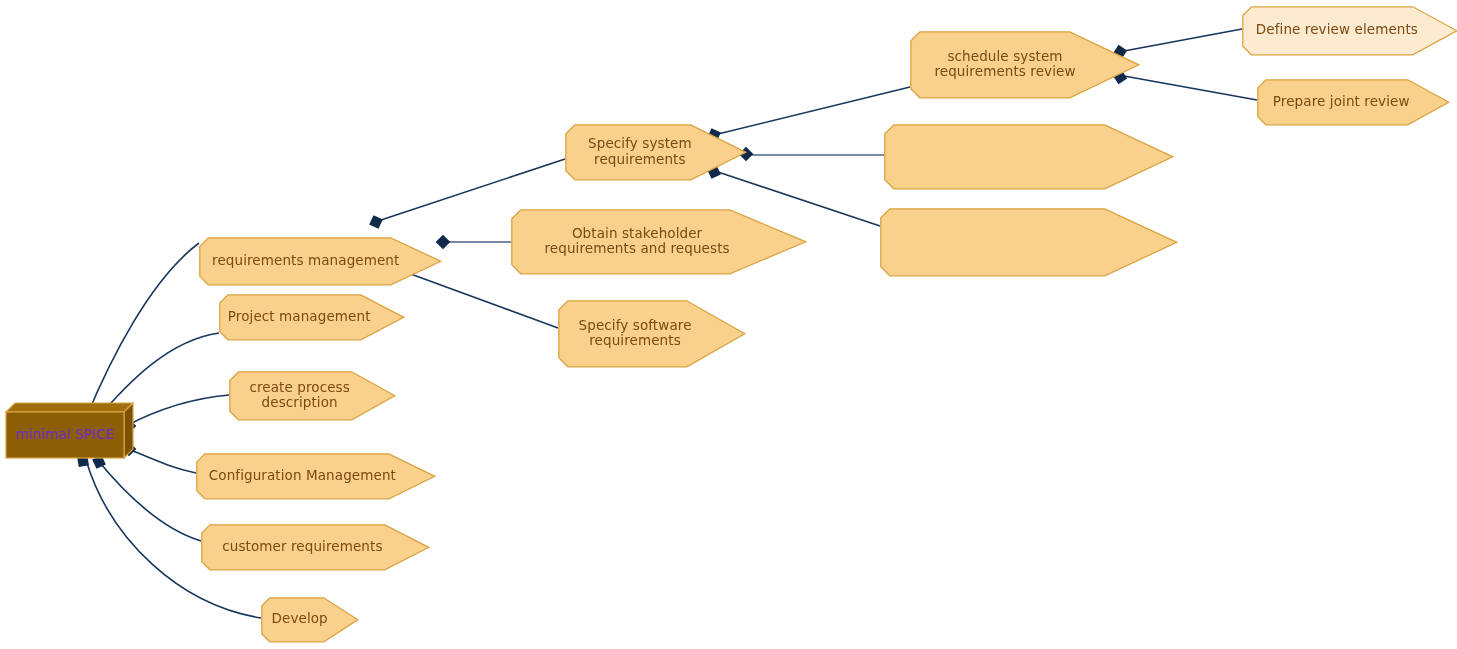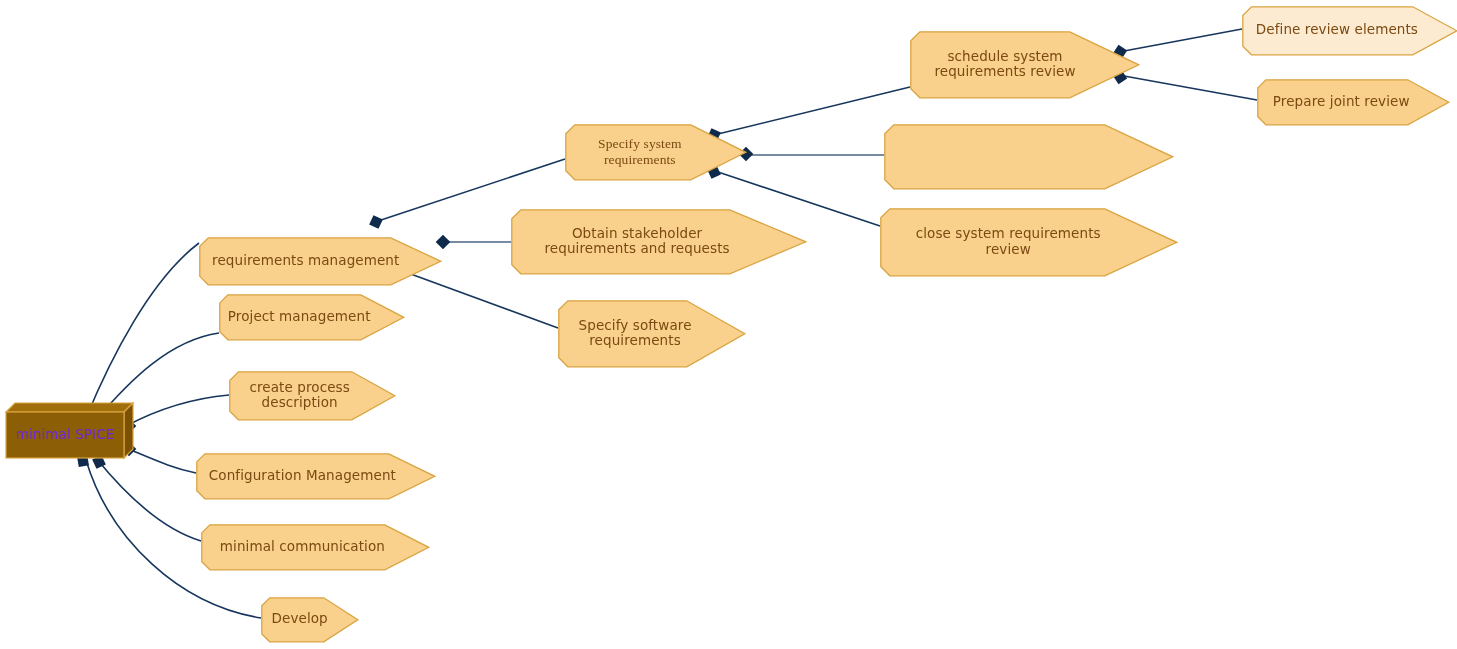--- a/index.html
+++ b/index.html
@@ -156,33 +156,33 @@
       <div class="node" style="left: 196px; top: 453px; width: 240px; height: 47px;">
         <svg width="240" height="47">
           <polygon points="0.8,8.9 8.9,0.8 192.8,0.8 238.8,23.3 192.8,45.8 8.9,45.8 0.8,37.699999999999996" fill="#F9D08C" stroke="#D9A441" stroke-width="1.3" stroke-linejoin="miter"></polygon>
         </svg>
         <div class="node-label" style="width: 212.7px; height: 45px;">Configuration Management</div>
       </div>
       <div class="node" style="left: 201px; top: 524px; width: 229px; height: 47px;">
         <svg width="229" height="47">
           <polygon points="0.8,8.9 8.9,0.8 183.8,0.8 227.8,23.3 183.8,45.8 8.9,45.8 0.8,37.699999999999996" fill="#F9D08C" stroke="#D9A441" stroke-width="1.3" stroke-linejoin="miter"></polygon>
         </svg>
-        <div class="node-label" style="width: 202.8px; height: 45px;">minimal communication</div>
+        <div class="node-label" style="width: 202.8px; height: 45px;">customer requirements</div>
       </div>
       <div class="node" style="left: 261px; top: 597px; width: 98px; height: 64px;">
         <svg width="98" height="46">
           <polygon points="0.8,8.72 8.72,0.8 62.8,0.8 96.8,22.8 62.8,44.8 8.72,44.8 0.8,36.879999999999995" fill="#F9D08C" stroke="#D9A441" stroke-width="1.3" stroke-linejoin="miter"></polygon>
         </svg>
         <div class="node-label" style="width: 77.3px; height: 44px;">Develop</div>
       </div>
       <div class="node" style="left: 565px; top: 124px; width: 182px; height: 57px;">
         <svg width="182" height="57">
           <polygon points="0.8,9.8 9.8,0.8 125.8,0.8 180.8,28.3 125.8,55.8 9.8,55.8 0.8,46.8" fill="#F9D08C" stroke="#D9A441" stroke-width="1.3" stroke-linejoin="miter"></polygon>
         </svg>
-        <div class="node-label" style="width: 149.75px; height: 55px; font-family: Liberation Serif, serif;">Specify system
+        <div class="node-label" style="width: 149.75px; height: 55px;">Specify system
 requirements</div>
       </div>
       <div class="node" style="left: 511px; top: 209px; width: 296px; height: 66px;">
         <svg width="296" height="66">
           <polygon points="0.8,9.8 9.8,0.8 218.8,0.8 294.8,32.8 218.8,64.8 9.8,64.8 0.8,55.8" fill="#F9D08C" stroke="#D9A441" stroke-width="1.3" stroke-linejoin="miter"></polygon>
         </svg>
         <div class="node-label" style="width: 252.2px; height: 64px;">Obtain stakeholder
 requirements and requests</div>
       </div>
       <div class="node" style="left: 558px; top: 300px; width: 188px; height: 68px;">
@@ -201,22 +201,20 @@
       </div>
       <div class="node" style="left: 884px; top: 124px; width: 290px; height: 66px;">
         <svg width="290" height="66">
           <polygon points="0.8,9.8 9.8,0.8 220.8,0.8 288.8,32.8 220.8,64.8 9.8,64.8 0.8,55.8" fill="#F9D08C" stroke="#D9A441" stroke-width="1.3" stroke-linejoin="miter"></polygon>
         </svg>
       </div>
       <div class="node" style="left: 880px; top: 208px; width: 298px; height: 69px;">
         <svg width="298" height="69">
           <polygon points="0.8,9.8 9.8,0.8 224.8,0.8 296.8,34.3 224.8,67.8 9.8,67.8 0.8,58.8" fill="#F9D08C" stroke="#D9A441" stroke-width="1.3" stroke-linejoin="miter"></polygon>
         </svg>
-        <div class="node-label" style="width: 256.4px; height: 67px;">close system requirements
-review</div>
       </div>
       <div class="node" style="left: 1242px; top: 6px; width: 216px; height: 47px;">
         <svg width="216" height="50">
           <polygon points="0.8,9.440000000000001 9.440000000000001,0.8 170.8,0.8 214.8,24.8 170.8,48.8 9.440000000000001,48.8 0.8,40.16" fill="#FCEBD0" stroke="#D9A441" stroke-width="1.3" stroke-linejoin="miter"></polygon>
         </svg>
         <div class="node-label" style="width: 189.8px; height: 48px;">Define review elements</div>
       </div>
       <div class="node" style="left: 1257px; top: 79px; width: 193px; height: 47px;">
         <svg width="193" height="47">
           <polygon points="0.8,8.9 8.9,0.8 150.8,0.8 191.8,23.3 150.8,45.8 8.9,45.8 0.8,37.699999999999996" fill="#F9D08C" stroke="#D9A441" stroke-width="1.3" stroke-linejoin="miter"></polygon>

